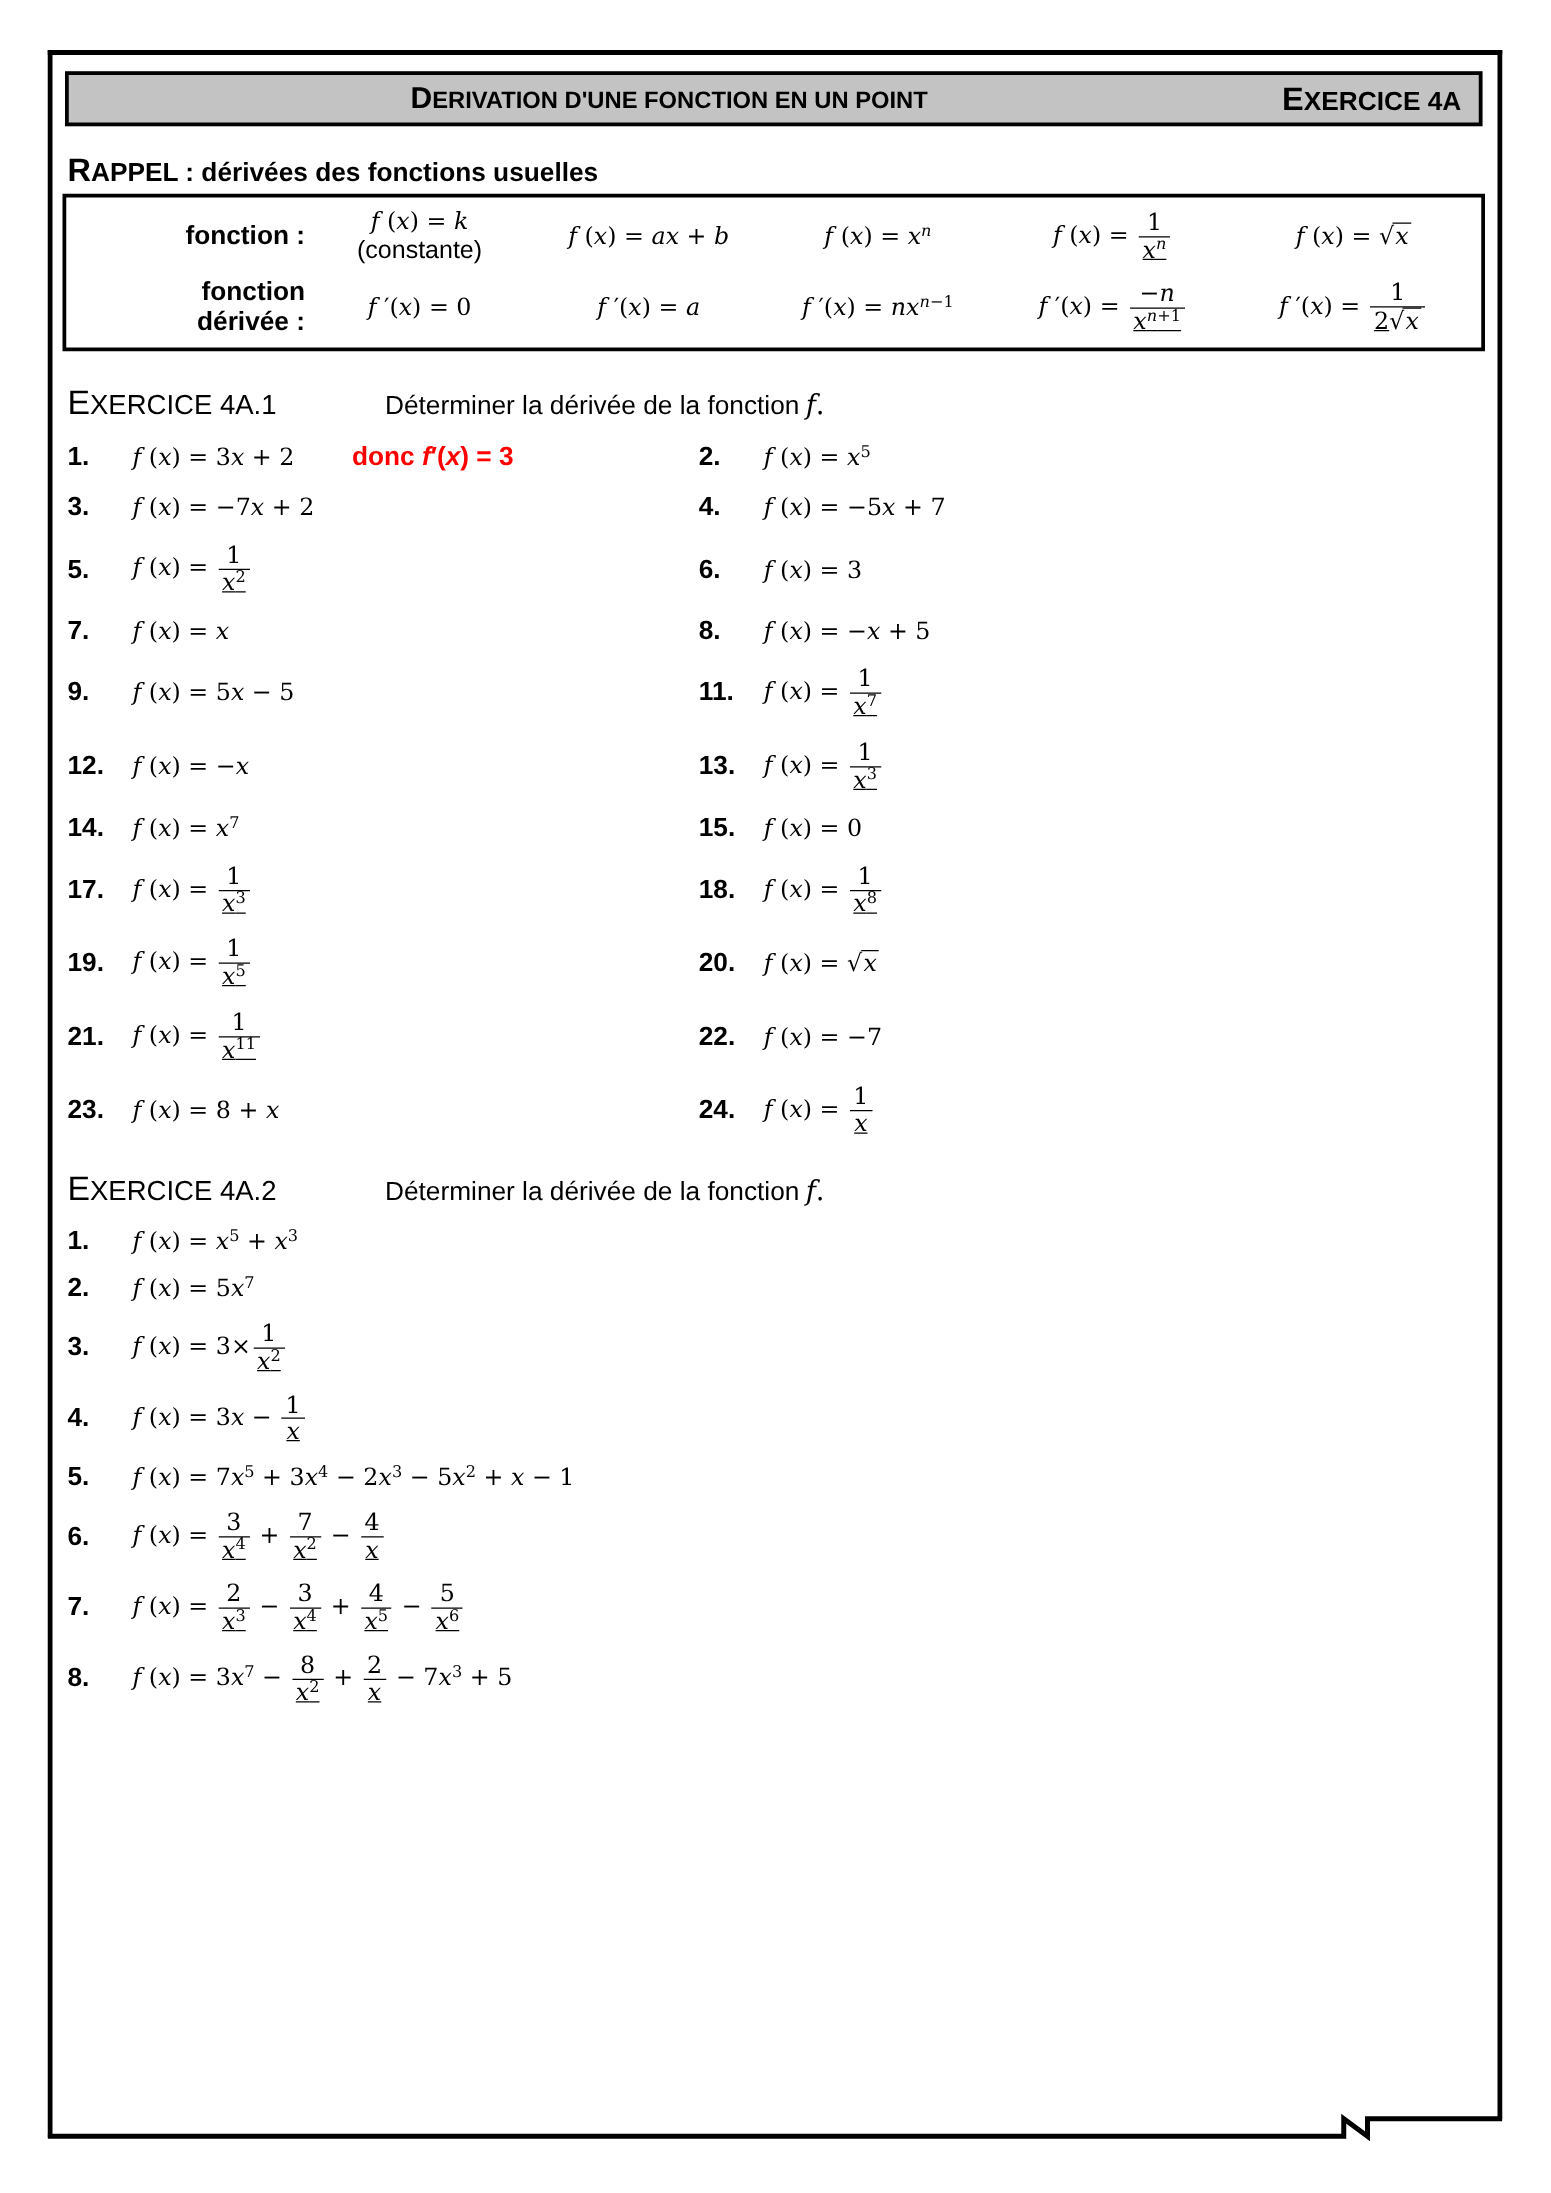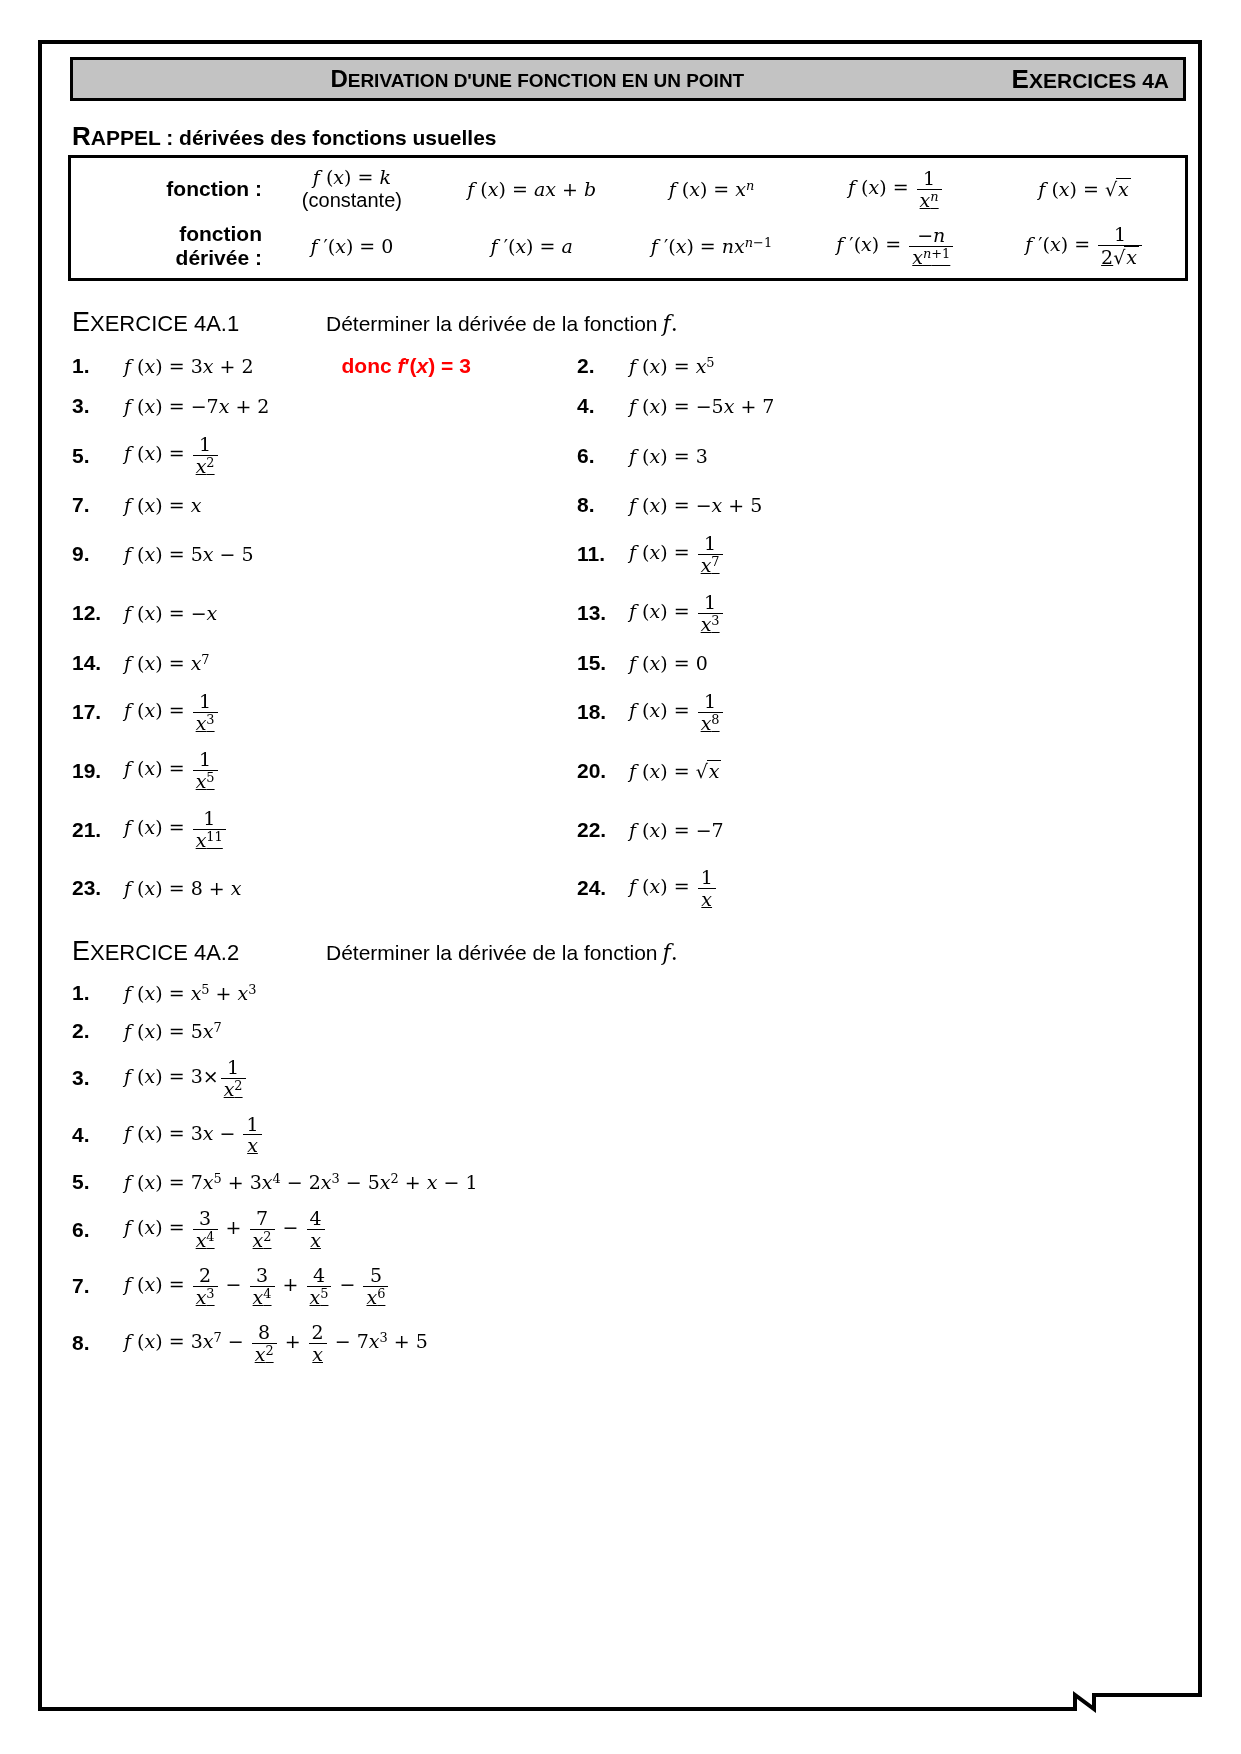--- a/index.html
+++ b/index.html
@@ -2,21 +2,21 @@
 <html><head>
 <meta charset="utf-8">
 <style>
   html,body{margin:0;padding:0;background:#fff;color:#000;font-family:"Liberation Sans",sans-serif;}
   .page{position:relative;width:1164px;height:1673px;margin:40px 0 41px 38px;box-sizing:border-box;overflow:hidden;background:#fff;}
   .b-top{position:absolute;top:0;left:0;right:0;height:4px;background:#000;}
   .b-left{position:absolute;top:0;left:0;bottom:3px;width:4px;background:#000;}
   .b-right{position:absolute;top:0;right:0;width:4px;height:calc(100% - 18px);background:#000;}
   .bottom-svg{position:absolute;left:0;bottom:0;width:100%;height:34px;display:block;}
 
-  .content{padding:4px 14px 0 30px;}
+  .content{padding:4px 14px 0 12px;}
 
   
   .header-bar{position:relative;margin:13px 2px 0 2px;background:#c3c3c3;border:3px solid #000;height:38px;display:flex;align-items:center;}
   .bar-title{flex:1;text-align:center;font-weight:bold;font-size:19px;}
   .bar-title::first-letter{font-size:24px;}
   .bar-badge{font-weight:bold;font-size:21px;padding:0 14px 0 10px;display:inline-block;}
   .bar-badge::first-letter{font-size:26px;}
 
   
   .rappel-heading{margin:20px 0 0 4px;font-weight:bold;font-size:21px;display:inline-block;}
@@ -40,35 +40,35 @@
   
   .ex-header{margin:26px 0 0 4px;display:flex;align-items:baseline;}
   .ex-label{font-weight:normal;font-size:22px;min-width:212px;margin-right:42px;display:inline-block;}
   .ex-label::first-letter{font-size:27px;}
   .ex-instruction{font-size:21px;}
   .instr-math{font-size:22px;margin-left:5px;}
   .ex-grid{margin:16px 0 0 4px;display:grid;grid-template-columns:505px 1fr;row-gap:16px;align-items:center;}
   .ex-list{margin:14px 0 0 4px;display:flex;flex-direction:column;gap:14px;}
   .item{display:flex;align-items:center;}
   .item-num{font-weight:bold;font-size:21px;width:52px;flex:none;}
-  .red-note{font-weight:bold;font-size:21px;margin-left:88px;white-space:nowrap;}
+  .red-note{font-weight:bold;font-size:21px;margin-left:46px;white-space:nowrap;}
 </style>
 </head>
 <body>
 
 <div class="page">
   <div class="b-top"></div>
   <div class="b-left"></div>
   <div class="b-right"></div>
 
   <div class="content">
 
     <div class="header-bar">
       <div class="bar-title">DERIVATION D'UNE FONCTION EN UN POINT</div>
-      <div class="bar-badge">EXERCICES 4A</div>
+      <div class="bar-badge">EXERCICE 4A</div>
     </div>
 
     <div>
       <div class="rappel-heading">RAPPEL : dérivées des fonctions usuelles</div>
       <div class="rappel-table">
         <div class="rt-label">fonction :</div>
         <div id="rt-row1" style="display:contents"><div class="rt-cell"><span class="math"><span class="mit">f</span><span> (</span><span class="mit">x</span><span>) = </span><span class="mit">k</span></span><div class="rt-note">(constante)</div></div><div class="rt-cell"><span class="math"><span class="mit">f</span><span> (</span><span class="mit">x</span><span>) = </span><span class="mit">ax</span><span> + </span><span class="mit">b</span></span></div><div class="rt-cell"><span class="math"><span class="mit">f</span><span> (</span><span class="mit">x</span><span>) = </span><span class="mit">x</span><span class="msup"><span class="mit">n</span></span></span></div><div class="rt-cell"><span class="math"><span class="mit">f</span><span> (</span><span class="mit">x</span><span>) = </span><span class="mfrac"><span class="mnum"><span>1</span></span><span class="mden"><span class="mit">x</span><span class="msup"><span class="mit">n</span></span></span></span></span></div><div class="rt-cell"><span class="math"><span class="mit">f</span><span> (</span><span class="mit">x</span><span>) = </span><span class="msqrt"><span class="mrad">√</span><span class="mradbody"><span class="mit">x</span></span></span></span></div></div>
         <div class="rt-label">
           <div>fonction</div>
           <div>dérivée :</div>

